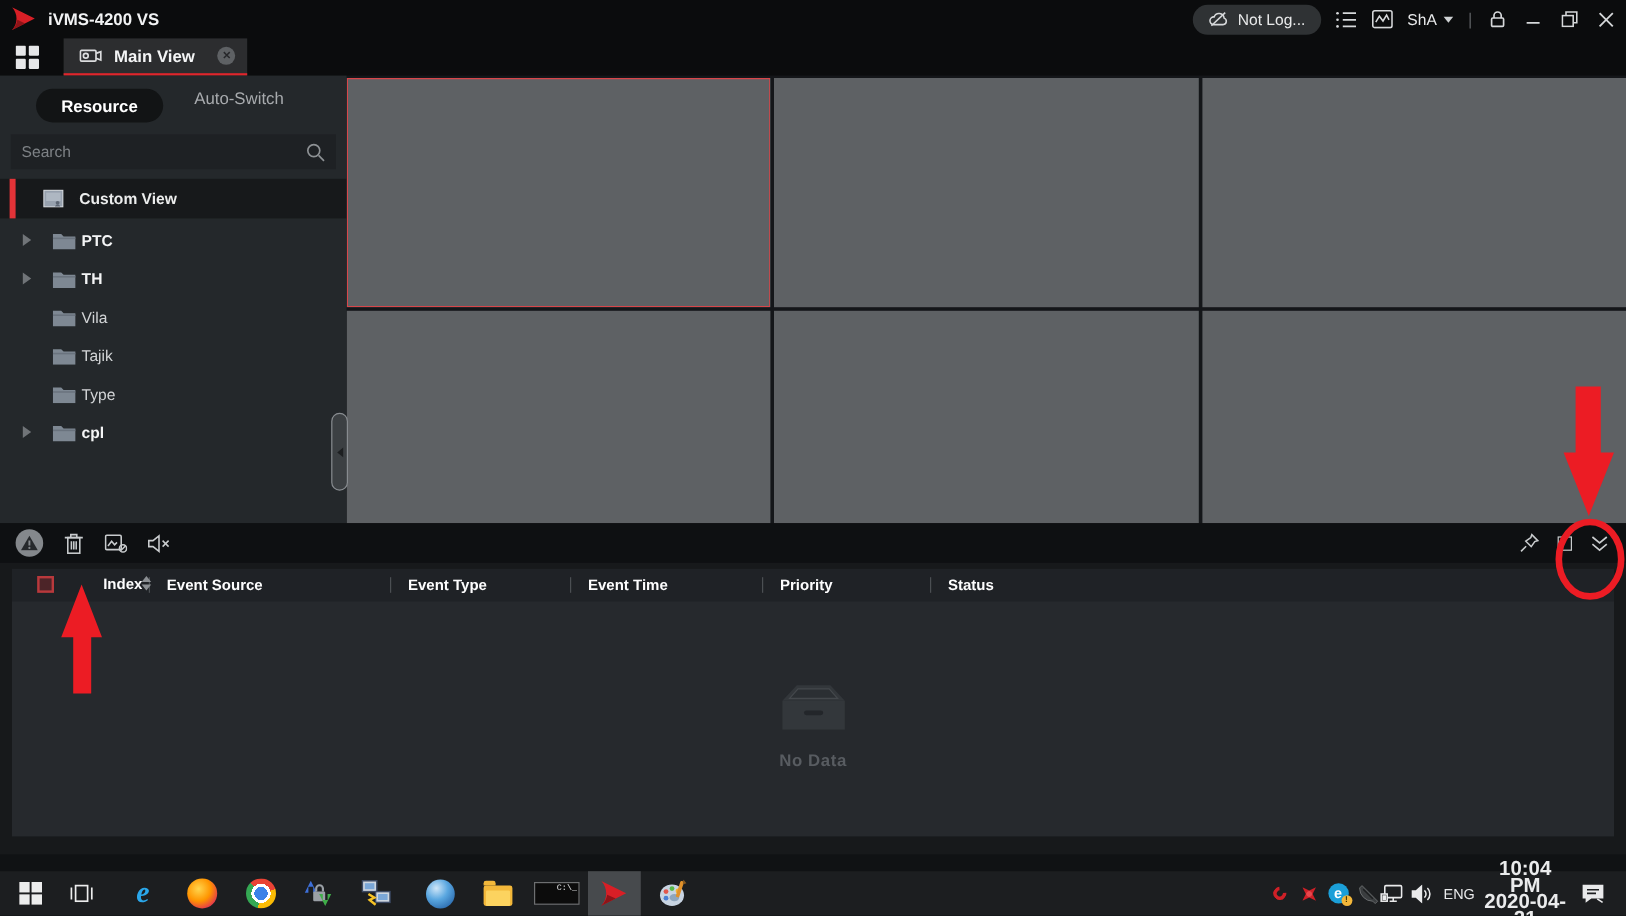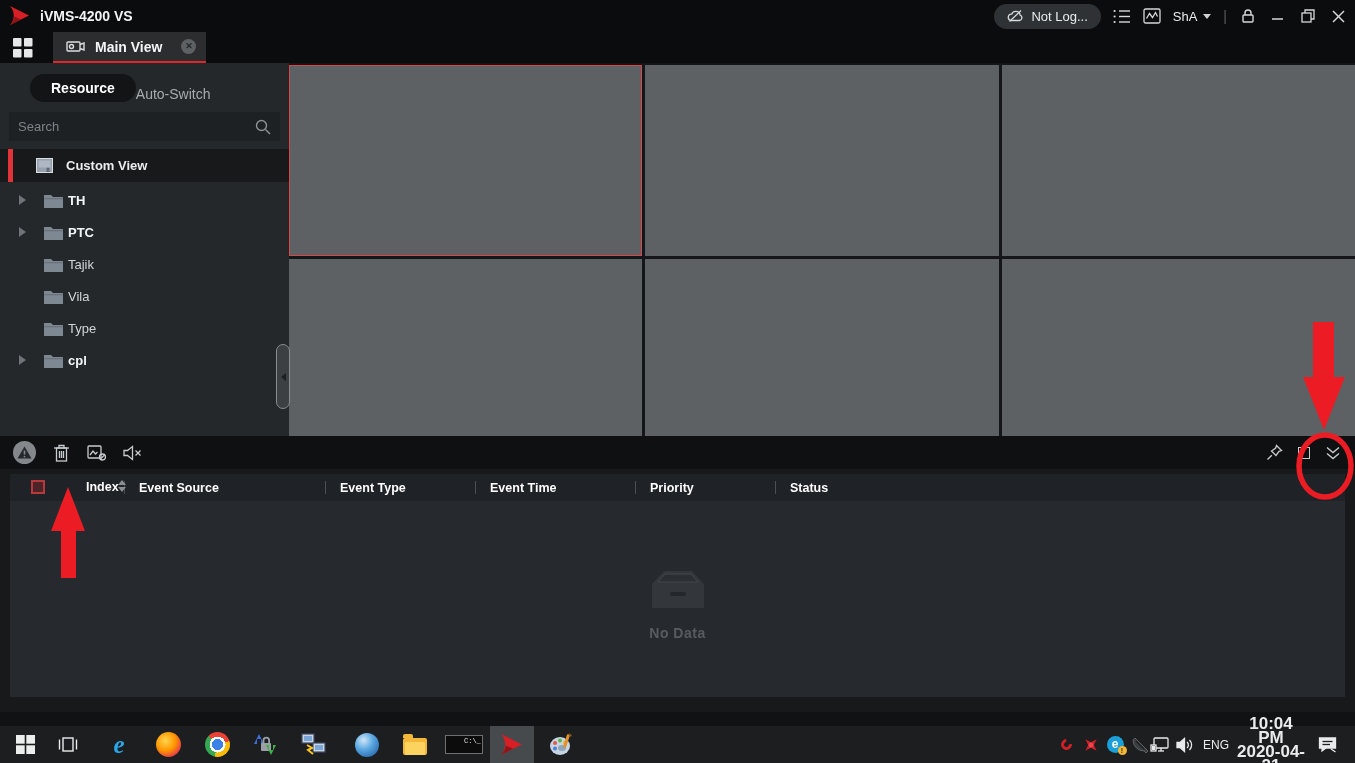--- a/index.html
+++ b/index.html
@@ -25,21 +25,21 @@
   .tabbar { position:absolute; left:0; top:32px; width:1355px; height:31px; background:#0b0c0d; }
   .modules { position:absolute; left:13px; top:6px; }
   .main-tab { position:absolute; left:53px; top:0; width:153px; height:31px; background:#2c2d2f;
     display:flex; align-items:center; padding-left:13px; gap:9px; border-bottom:2px solid #e0262c; }
   .main-tab .tab-label { color:#f4f5f6; font-size:14px; font-weight:bold; }
   .tab-close { margin-left:10px; width:15px; height:15px; border-radius:50%; background:#5e6164;
     color:#26272a; font-size:9px; line-height:15px; text-align:center; font-weight:bold; }
 
   
   .sidebar { position:absolute; left:0; top:63px; width:289px; height:387px; background:#24282b; }
-  .seg-row { display:flex; align-items:flex-end; padding:11px 0 0 30px; }
+  .seg-row { display:flex; align-items:flex-start; padding:11px 0 0 30px; gap:26px; }
   .seg-active { background:#121415; color:#ffffff; font-weight:bold; font-size:14px;
     border-radius:15px; padding:6px 21px; }
   .seg-idle { color:#a8abae; font-size:14px; }
   .searchbox { margin:10px auto 0 auto; width:271px; height:29px; background:#1e2124;
     display:flex; align-items:center; padding:0 9px; }
   .searchbox input { flex:1; background:transparent; border:none; outline:none; color:#c8cacc;
     font-size:13px; font-family:"Liberation Sans",sans-serif; }
   .searchbox input::placeholder { color:#7e8286; }
   .custom-view { margin-top:8px; height:33px; background:#17191b; display:flex; align-items:center;
     position:relative; }
@@ -254,49 +254,49 @@
 
   <div class="tree">
     <div class="tree-item">
       <span class="t-arrow"></span>
       <span class="t-folder">
         <svg width="19" height="15" viewBox="0 0 19 15">
             <path d="M0 2 h7 l2 2 h10 v11 h-19 z" fill="#7e8893"></path>
             <rect x="0" y="5" width="19" height="1.3" fill="#6a737e"></rect>
           </svg>
       </span>
-      <span class="t-label bold">TH</span>
+      <span class="t-label bold">PTC</span>
     </div>
     <div class="tree-item">
       <span class="t-arrow"></span>
       <span class="t-folder">
         <svg width="19" height="15" viewBox="0 0 19 15">
             <path d="M0 2 h7 l2 2 h10 v11 h-19 z" fill="#7e8893"></path>
             <rect x="0" y="5" width="19" height="1.3" fill="#6a737e"></rect>
           </svg>
       </span>
-      <span class="t-label bold">PTC</span>
+      <span class="t-label bold">TH</span>
     </div>
     <div class="tree-item">
       <span class="t-folder">
         <svg width="19" height="15" viewBox="0 0 19 15">
             <path d="M0 2 h7 l2 2 h10 v11 h-19 z" fill="#7e8893"></path>
             <rect x="0" y="5" width="19" height="1.3" fill="#6a737e"></rect>
           </svg>
       </span>
-      <span class="t-label">Tajik</span>
+      <span class="t-label">Vila</span>
     </div>
     <div class="tree-item">
       <span class="t-folder">
         <svg width="19" height="15" viewBox="0 0 19 15">
             <path d="M0 2 h7 l2 2 h10 v11 h-19 z" fill="#7e8893"></path>
             <rect x="0" y="5" width="19" height="1.3" fill="#6a737e"></rect>
           </svg>
       </span>
-      <span class="t-label">Vila</span>
+      <span class="t-label">Tajik</span>
     </div>
     <div class="tree-item">
       <span class="t-folder">
         <svg width="19" height="15" viewBox="0 0 19 15">
             <path d="M0 2 h7 l2 2 h10 v11 h-19 z" fill="#7e8893"></path>
             <rect x="0" y="5" width="19" height="1.3" fill="#6a737e"></rect>
           </svg>
       </span>
       <span class="t-label">Type</span>
     </div>

